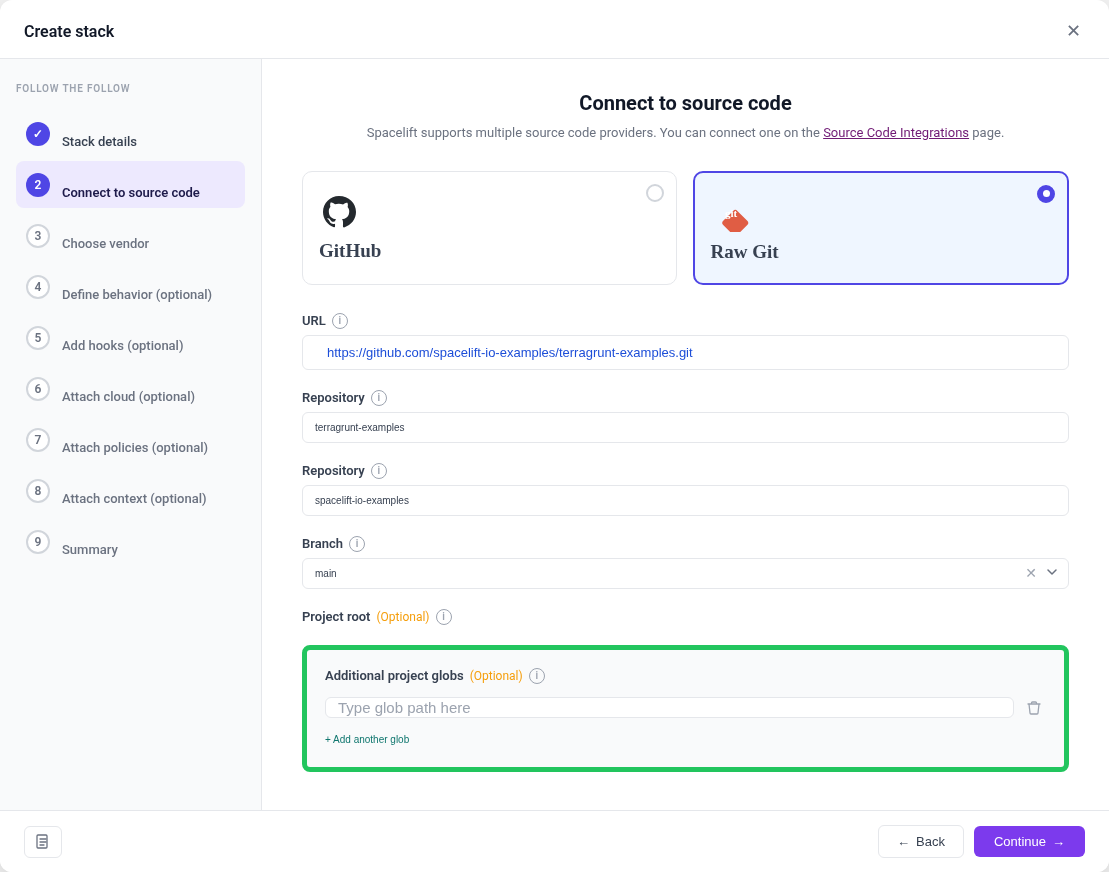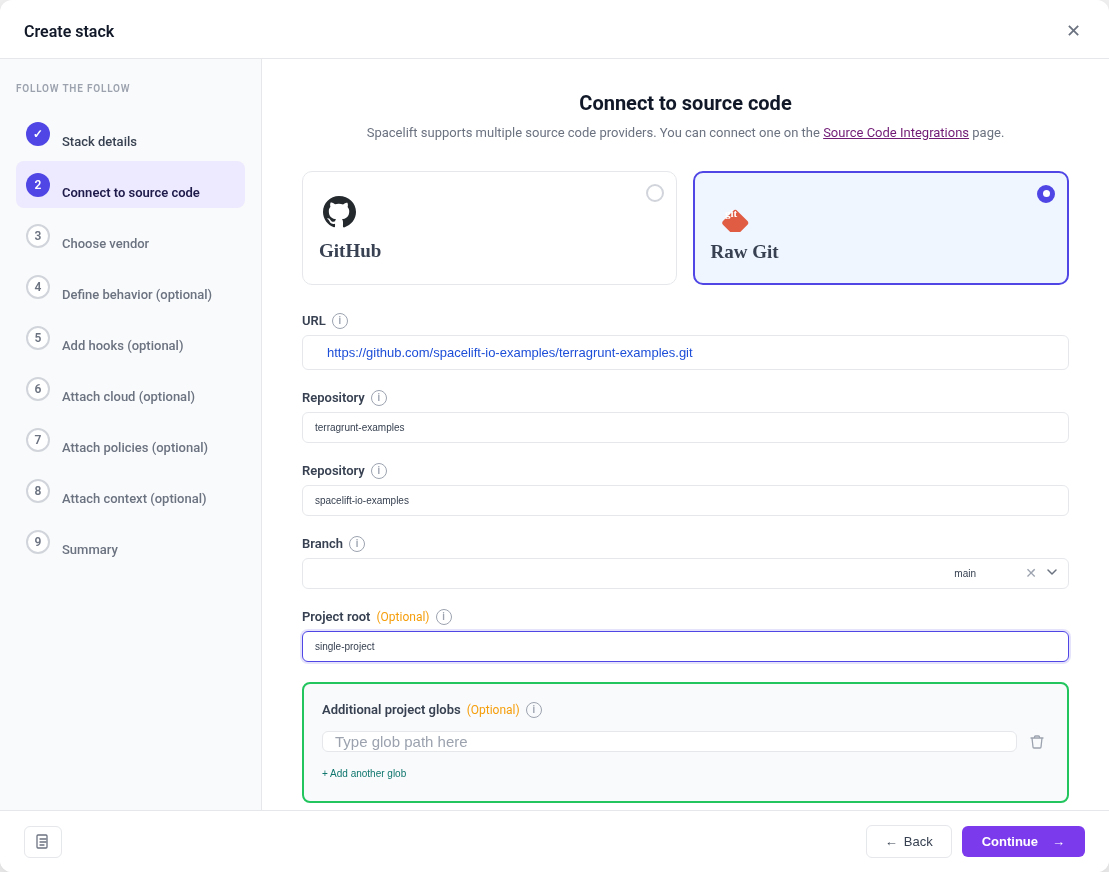--- a/index.html
+++ b/index.html
@@ -51,43 +51,43 @@
     
     
     .form-group { margin-bottom: 20px; }
     .form-label { display: flex; align-items: center; gap: 6px; font-size: 13px; font-weight: 600; color: #374151; margin-bottom: 6px; }
     .info-icon { width: 16px; height: 16px; border-radius: 50%; border: 1.5px solid #9ca3af; display: inline-flex; align-items: center; justify-content: center; font-size: 10px; color: #9ca3af; cursor: pointer; flex-shrink: 0; }
     
     .form-input { width: 100%; padding: 9px 12px; border: 1px solid #e5e7eb; border-radius: 6px; font-size: 10px; color: #374151; outline: none; }
     .form-input.active { border-color: #4f46e5; box-shadow: 0 0 0 2px rgba(79,70,229,0.15); }
     
     .branch-input-wrapper { position: relative; display: flex; align-items: center; }
-    .branch-input-wrapper .form-input { padding-right: 92px; text-align: right; }
+    .branch-input-wrapper .form-input { padding-right: 92px; }
     .branch-controls { position: absolute; right: 8px; display: flex; align-items: center; gap: 4px; }
     .branch-clear { background: none; border: none; cursor: pointer; color: #9ca3af; font-size: 14px; padding: 2px; }
     .branch-dropdown { background: none; border: none; cursor: pointer; color: #6b7280; font-size: 12px; padding: 2px; }
     
     
-    .globs-section { background: #f9fafb; border: 2px solid #22c55e; border-radius: 8px; padding: 18px; margin-top: 4px; }
+    .globs-section { background: #f9fafb; border: 5px solid #22c55e; border-radius: 8px; padding: 18px; margin-top: 4px; }
     .globs-label { display: flex; align-items: center; gap: 6px; font-size: 13px; font-weight: 600; color: #374151; margin-bottom: 12px; }
     
     .glob-row { display: flex; align-items: center; gap: 8px; margin-bottom: 10px; }
     .glob-input { flex: 1; padding: 1px 12px; border: 1px solid #e5e7eb; border-radius: 6px; font-size: 15px; color: #9ca3af; background: #fff; outline: none; }
     .glob-input::placeholder { color: #9ca3af; }
     .glob-delete { background: none; border: none; cursor: pointer; color: #9ca3af; padding: 4px; border-radius: 4px; display: flex; align-items: center; justify-content: center; }
     
     .add-glob-btn { background: none; border: none; cursor: pointer; color: #0f766e; font-size: 10px; font-weight: 500; display: flex; align-items: flex-start; gap: 4px; padding: 4px 0; }
     
     
     .modal-footer { border-top: 1px solid #e5e7eb; padding: 14px 24px; display: flex; align-items: center; justify-content: space-between; background: #fff; }
     .footer-left { display: flex; align-items: center; }
     .doc-icon-btn { background: none; border: 1px solid #e5e7eb; border-radius: 6px; padding: 7px 10px; cursor: pointer; color: #6b7280; display: flex; align-items: center; justify-content: center; }
     .footer-right { display: flex; align-items: center; gap: 10px; }
     .back-btn { background: #fff; border: 1px solid #e5e7eb; border-radius: 6px; padding: 8px 18px; font-size: 13px; font-weight: 500; color: #374151; cursor: pointer; display: flex; align-items: center; gap: 6px; }
-    .continue-btn { background: #7c3aed; border: none; border-radius: 6px; padding: 8px 20px; font-size: 13px; font-weight: 700; color: #fff; cursor: pointer; display: flex; align-items: center; gap: 14px; }
+    .continue-btn { background: #7c3aed; border: none; border-radius: 6px; padding: 8px 20px; font-size: 13px; font-weight: 400; color: #fff; cursor: pointer; display: flex; align-items: center; gap: 6px; }
 
     .url-value { color: #1d4ed8; font-size: 13px; padding-left: 24px; }
   </style>
 </head>
 <body>
 
 <div class="modal">
 
   <div class="modal-header">
     <span class="modal-title">Create stack</span>
@@ -224,21 +224,20 @@
           </div>
         </div>
       </div>
 
       <div class="form-group">
         <div class="form-label">
           <span>Project root</span>
           <span style="color:#f59e0b; font-size:12px; font-weight:400;">(Optional)</span>
           <span class="info-icon" title="Info">i</span>
         </div>
-        <input type="text" class="form-input active" value="single-project" style="">
       </div>
 
       <div class="globs-section">
         <div class="globs-label">
           <span>Additional project globs</span>
           <span style="color:#f59e0b; font-size:12px; font-weight:400;">(Optional)</span>
           <span class="info-icon" title="Info">i</span>
         </div>
         <div class="glob-row">
           <input type="text" class="glob-input" placeholder="Type glob path here" style="">

